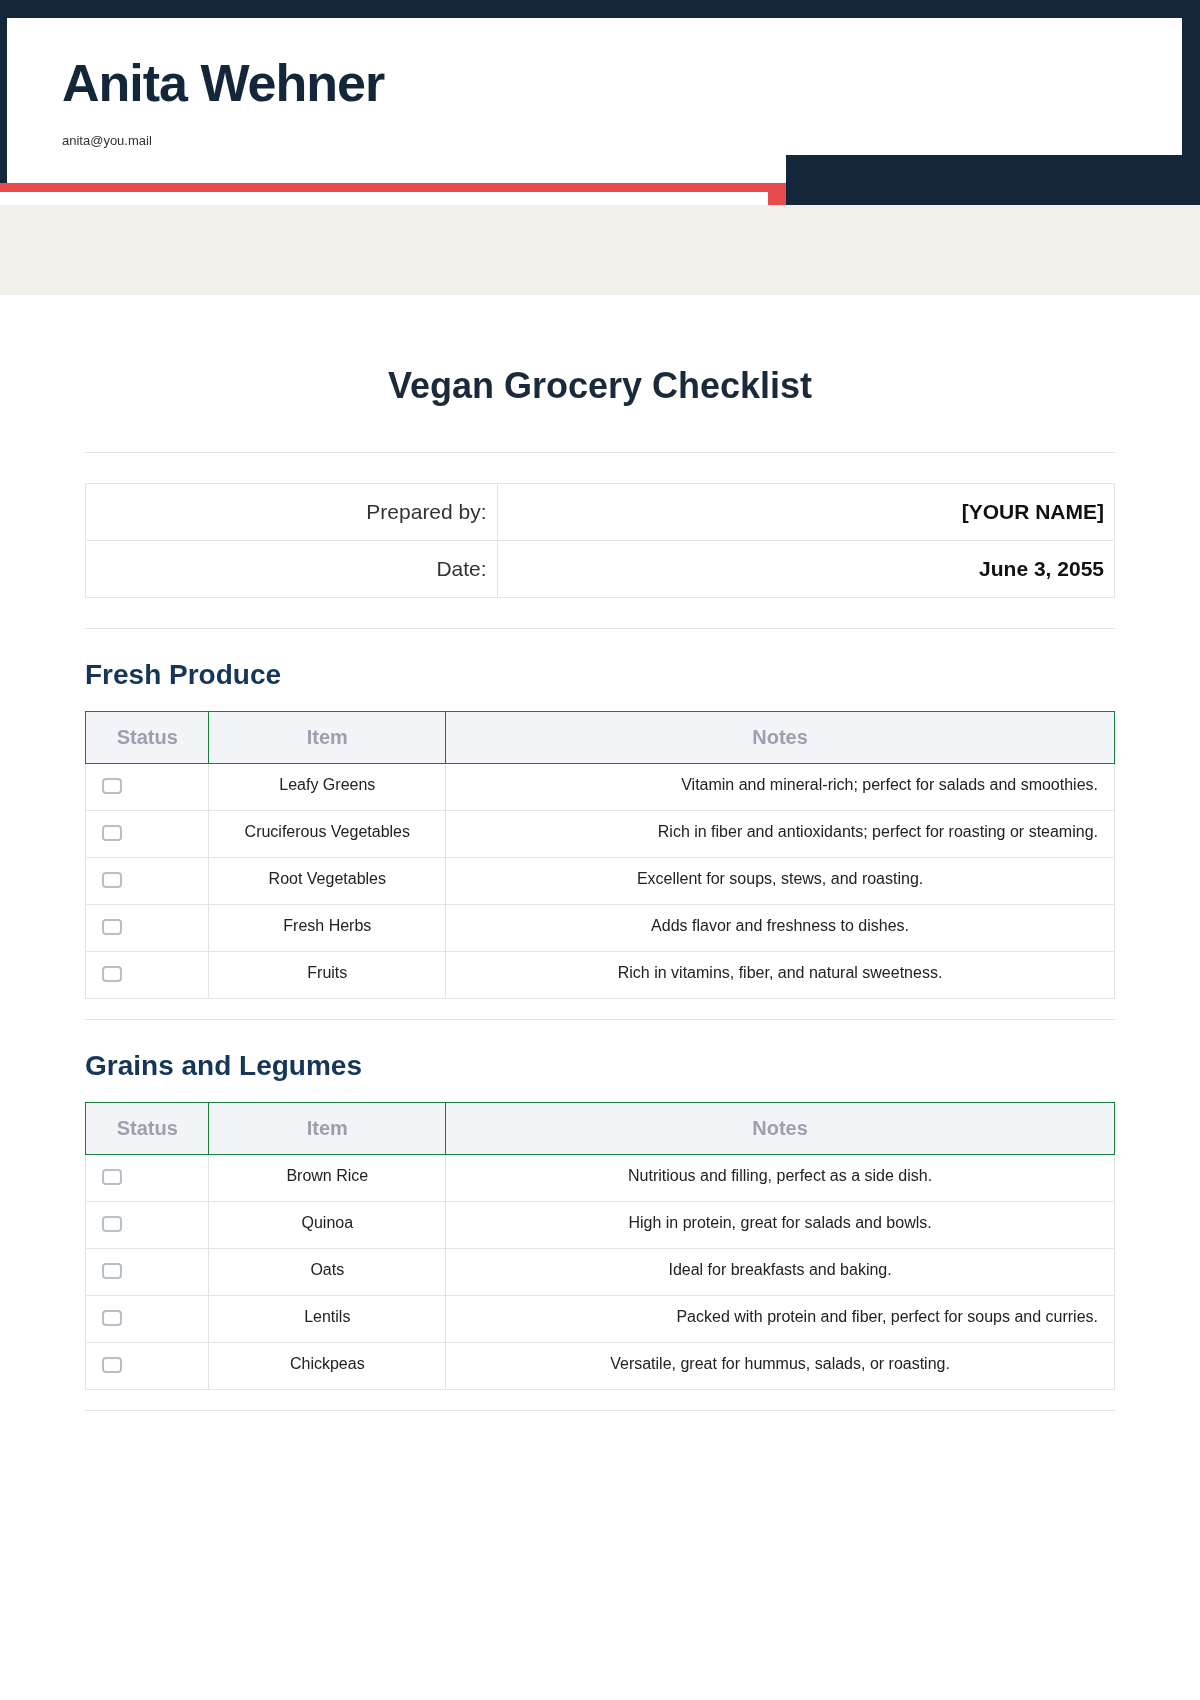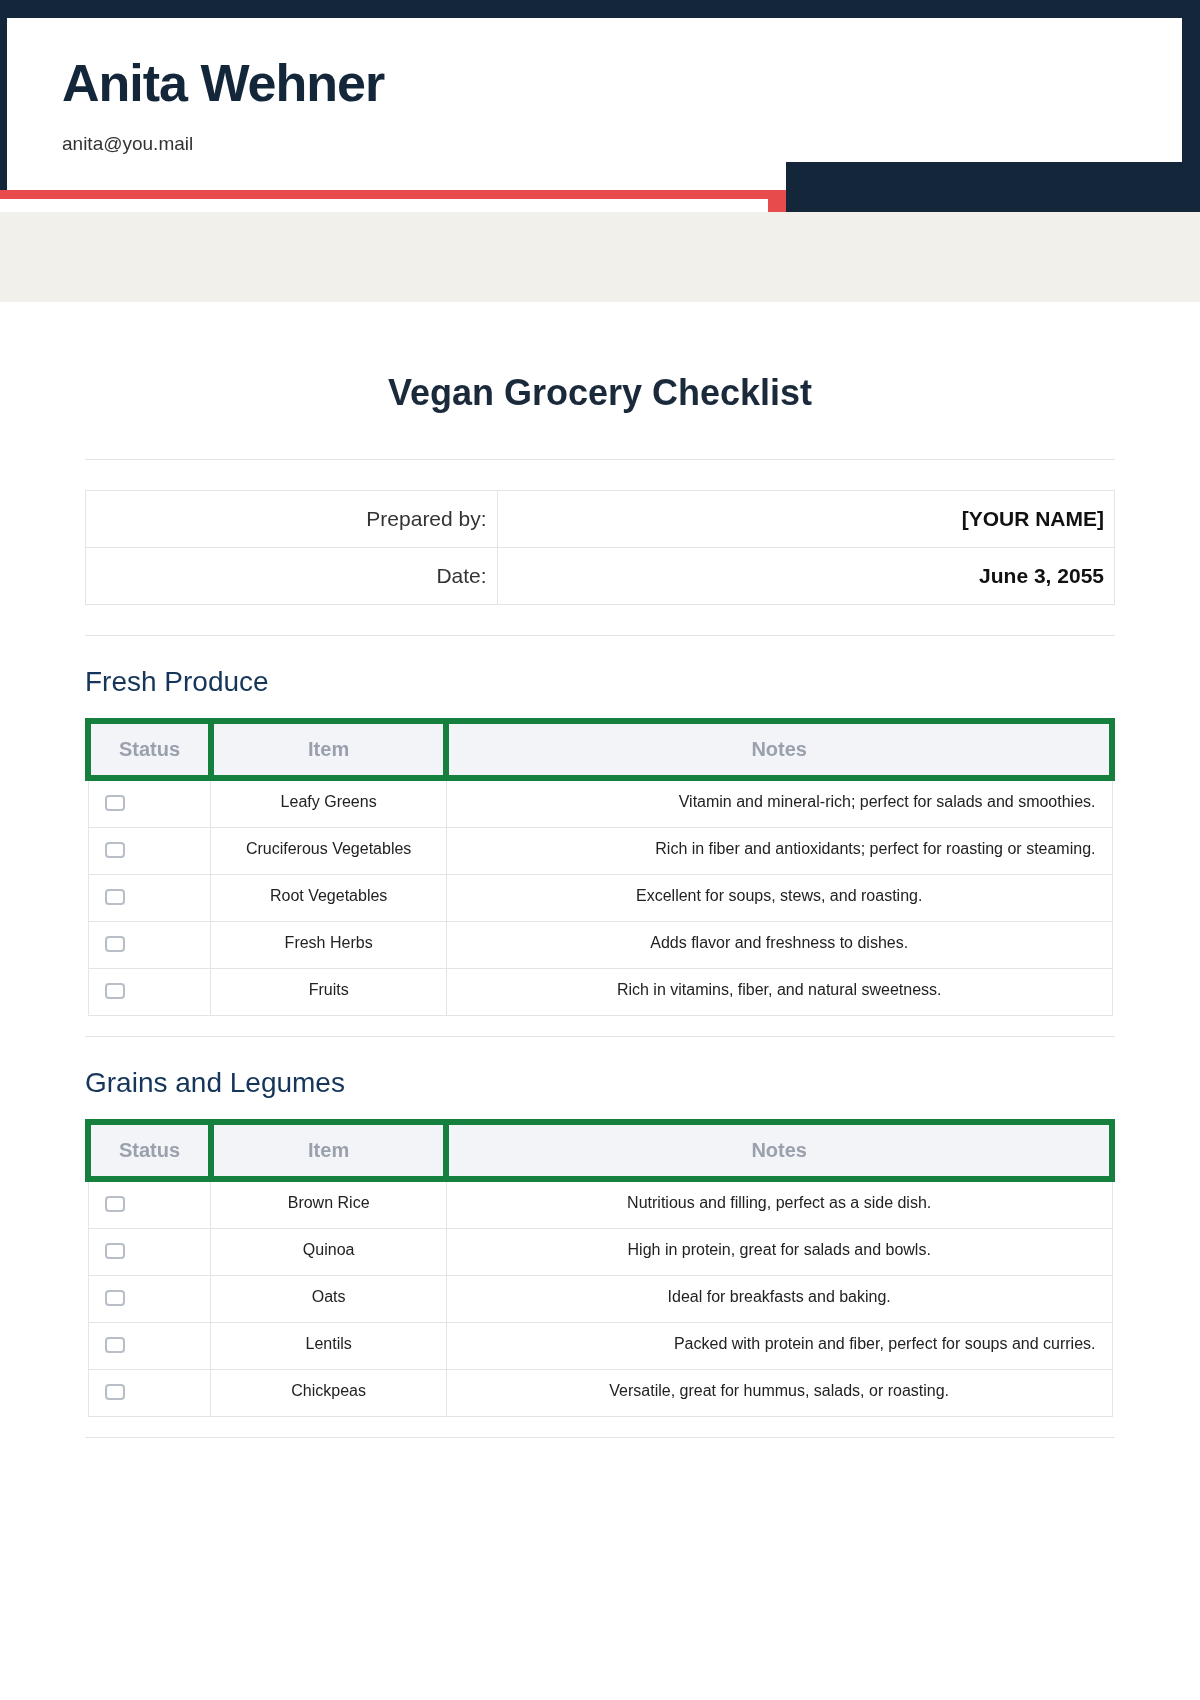--- a/index.html
+++ b/index.html
@@ -25,21 +25,21 @@
     padding: 35px 55px 35px 55px;
   }
   .name {
     font-size: 52px;
     font-weight: 900;
     color: #14273a;
     letter-spacing: -1px;
   }
   .email {
     margin-top: 20px;
-    font-size: 19px;
+    font-size: 13px;
     color: #333;
   }
   .accent-bar-row {
     display: flex;
     width: 100%;
     height: 22px;
   }
   .accent-red {
     background: #e84b4b;
     flex: 0 0 64%;
@@ -91,36 +91,36 @@
     width: 40%;
     color: #333;
     font-weight: 400;
   }
   .meta-value {
     font-weight: 700;
     color: #111;
   }
   .section-title {
     font-size: 28px;
-    font-weight: 400;
+    font-weight: 700;
     color: #15365a;
     margin: 30px 0 20px 0;
   }
   .checklist-table {
     width: 100%;
     border-collapse: collapse;
     margin-bottom: 20px;
   }
   .checklist-table th {
     background: #f3f4f7;
     color: #9aa1ad;
     font-weight: 600;
     font-size: 20px;
     padding: 14px 10px;
-    border: 6px solid #15803d;
+    border: 1px solid #15803d;
   }
   .checklist-table td {
     border: 1px solid #e2e4e8;
     padding: 12px 16px;
     font-size: 16px;
     color: #222;
     text-align: center;
     vertical-align: top;
   }
   .col-status { width: 12%; }

